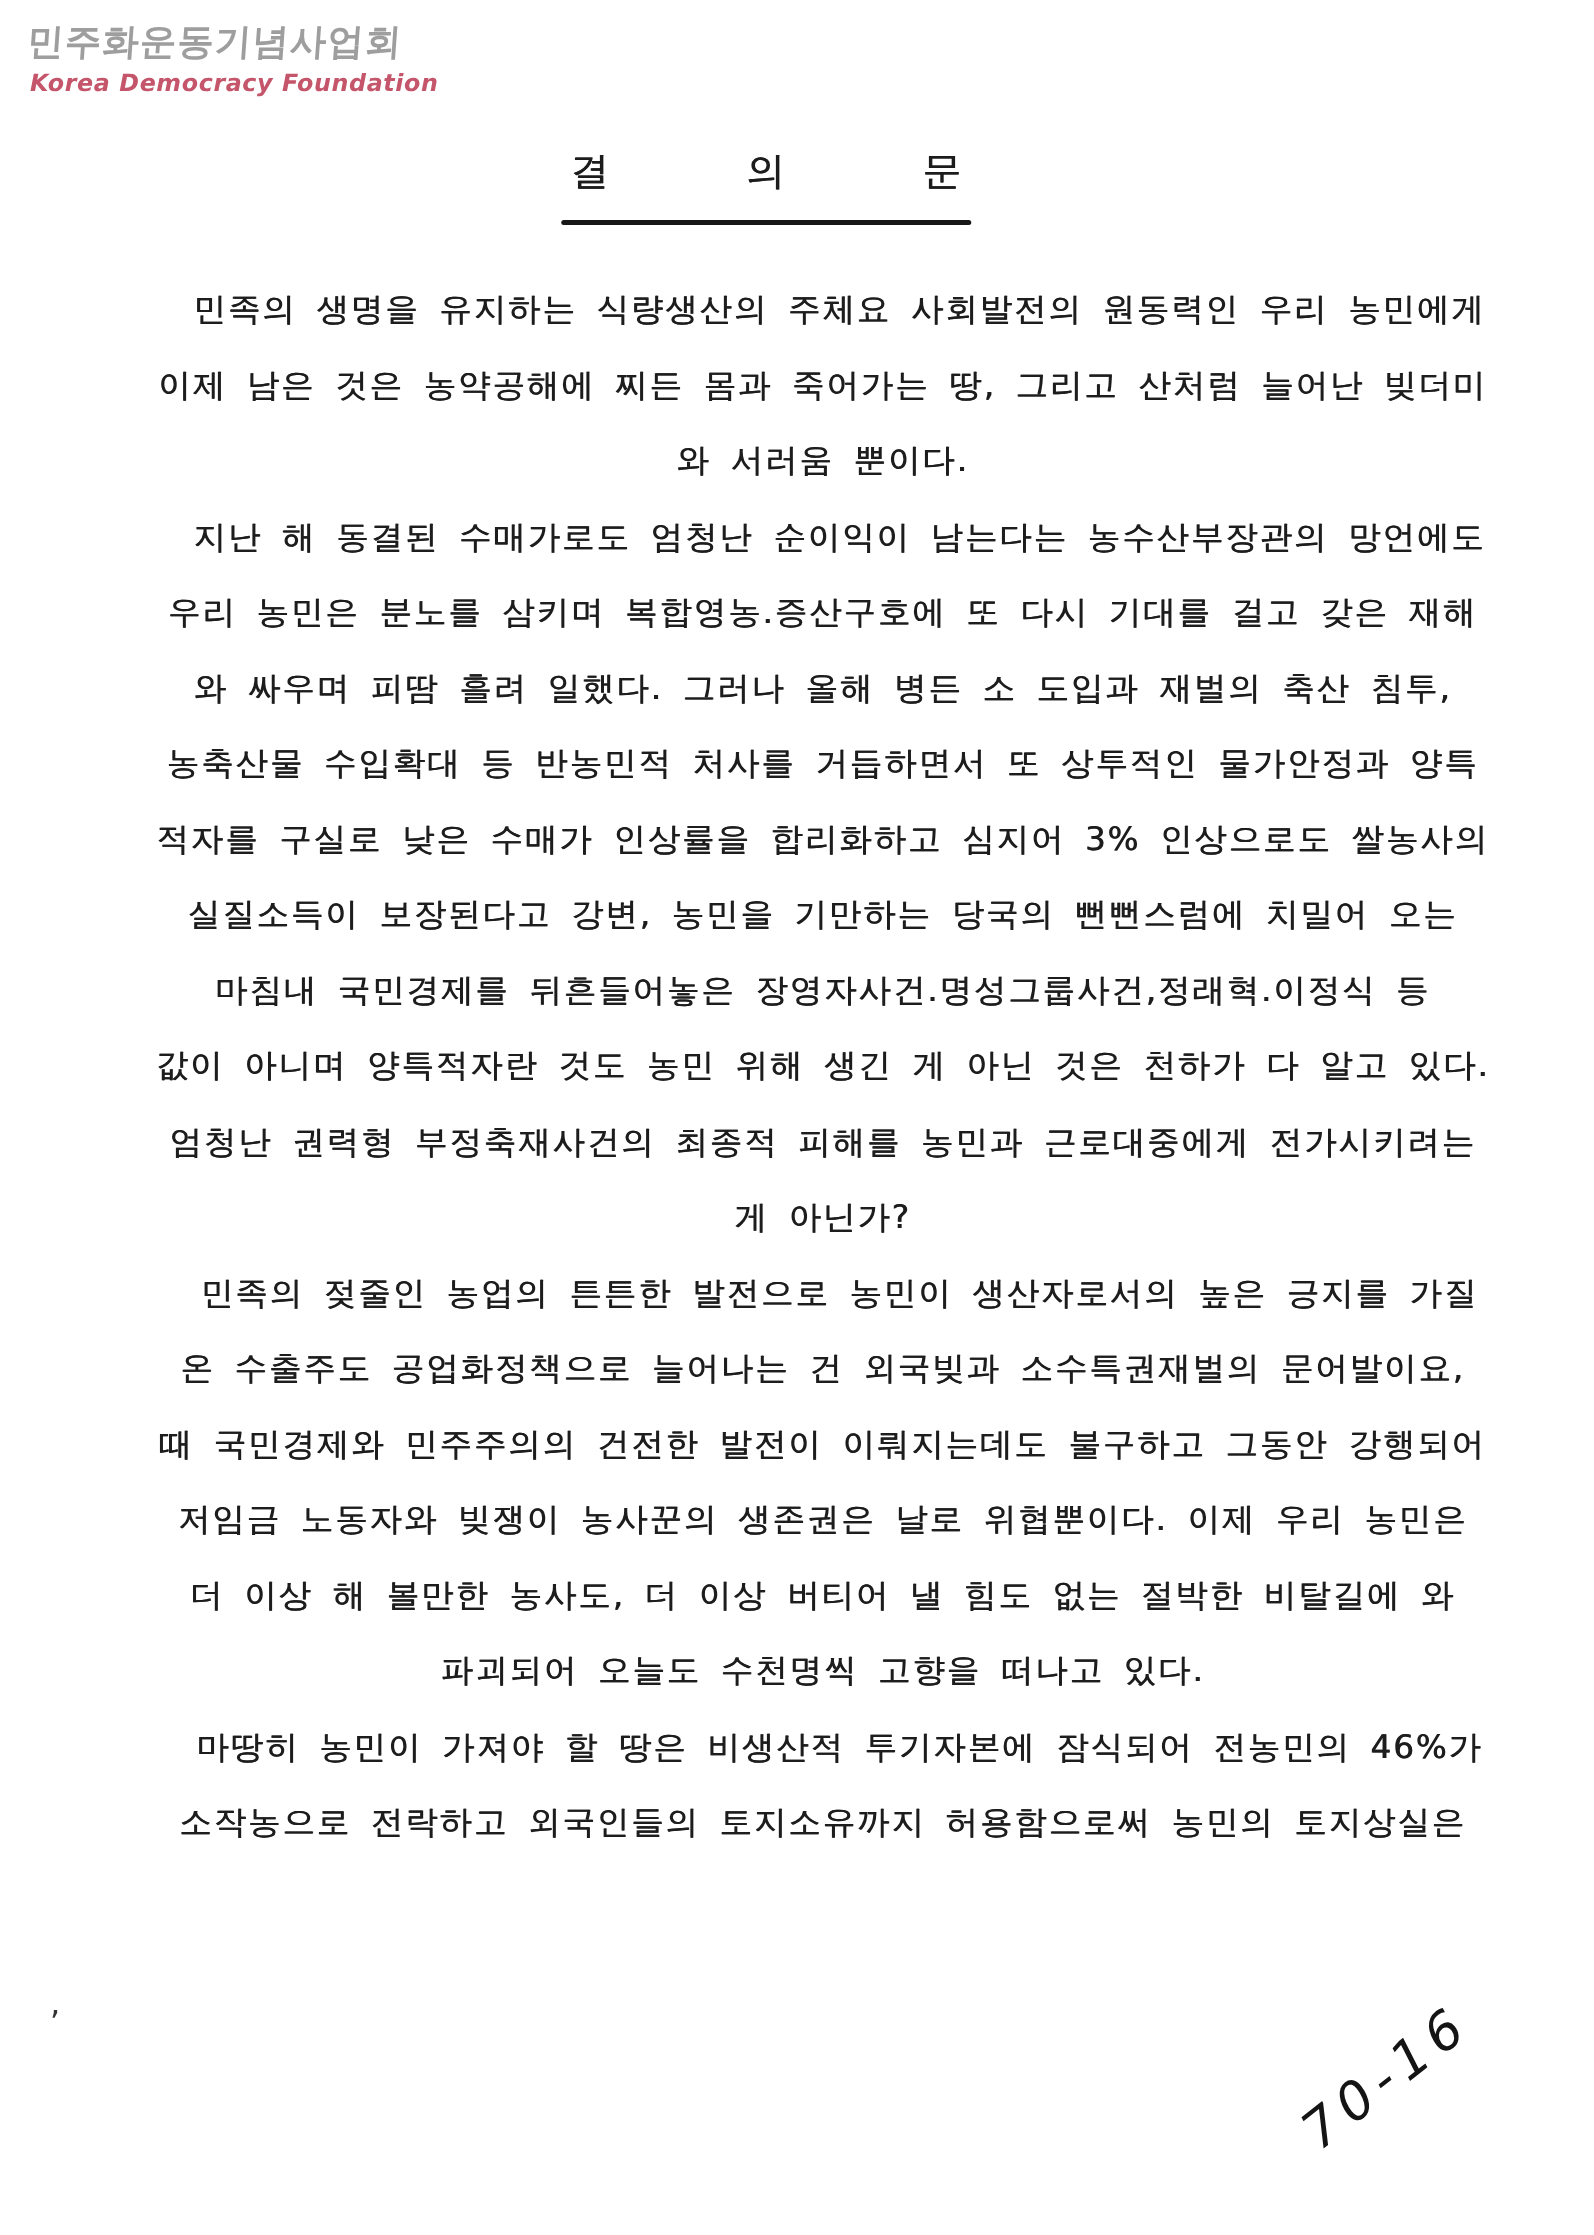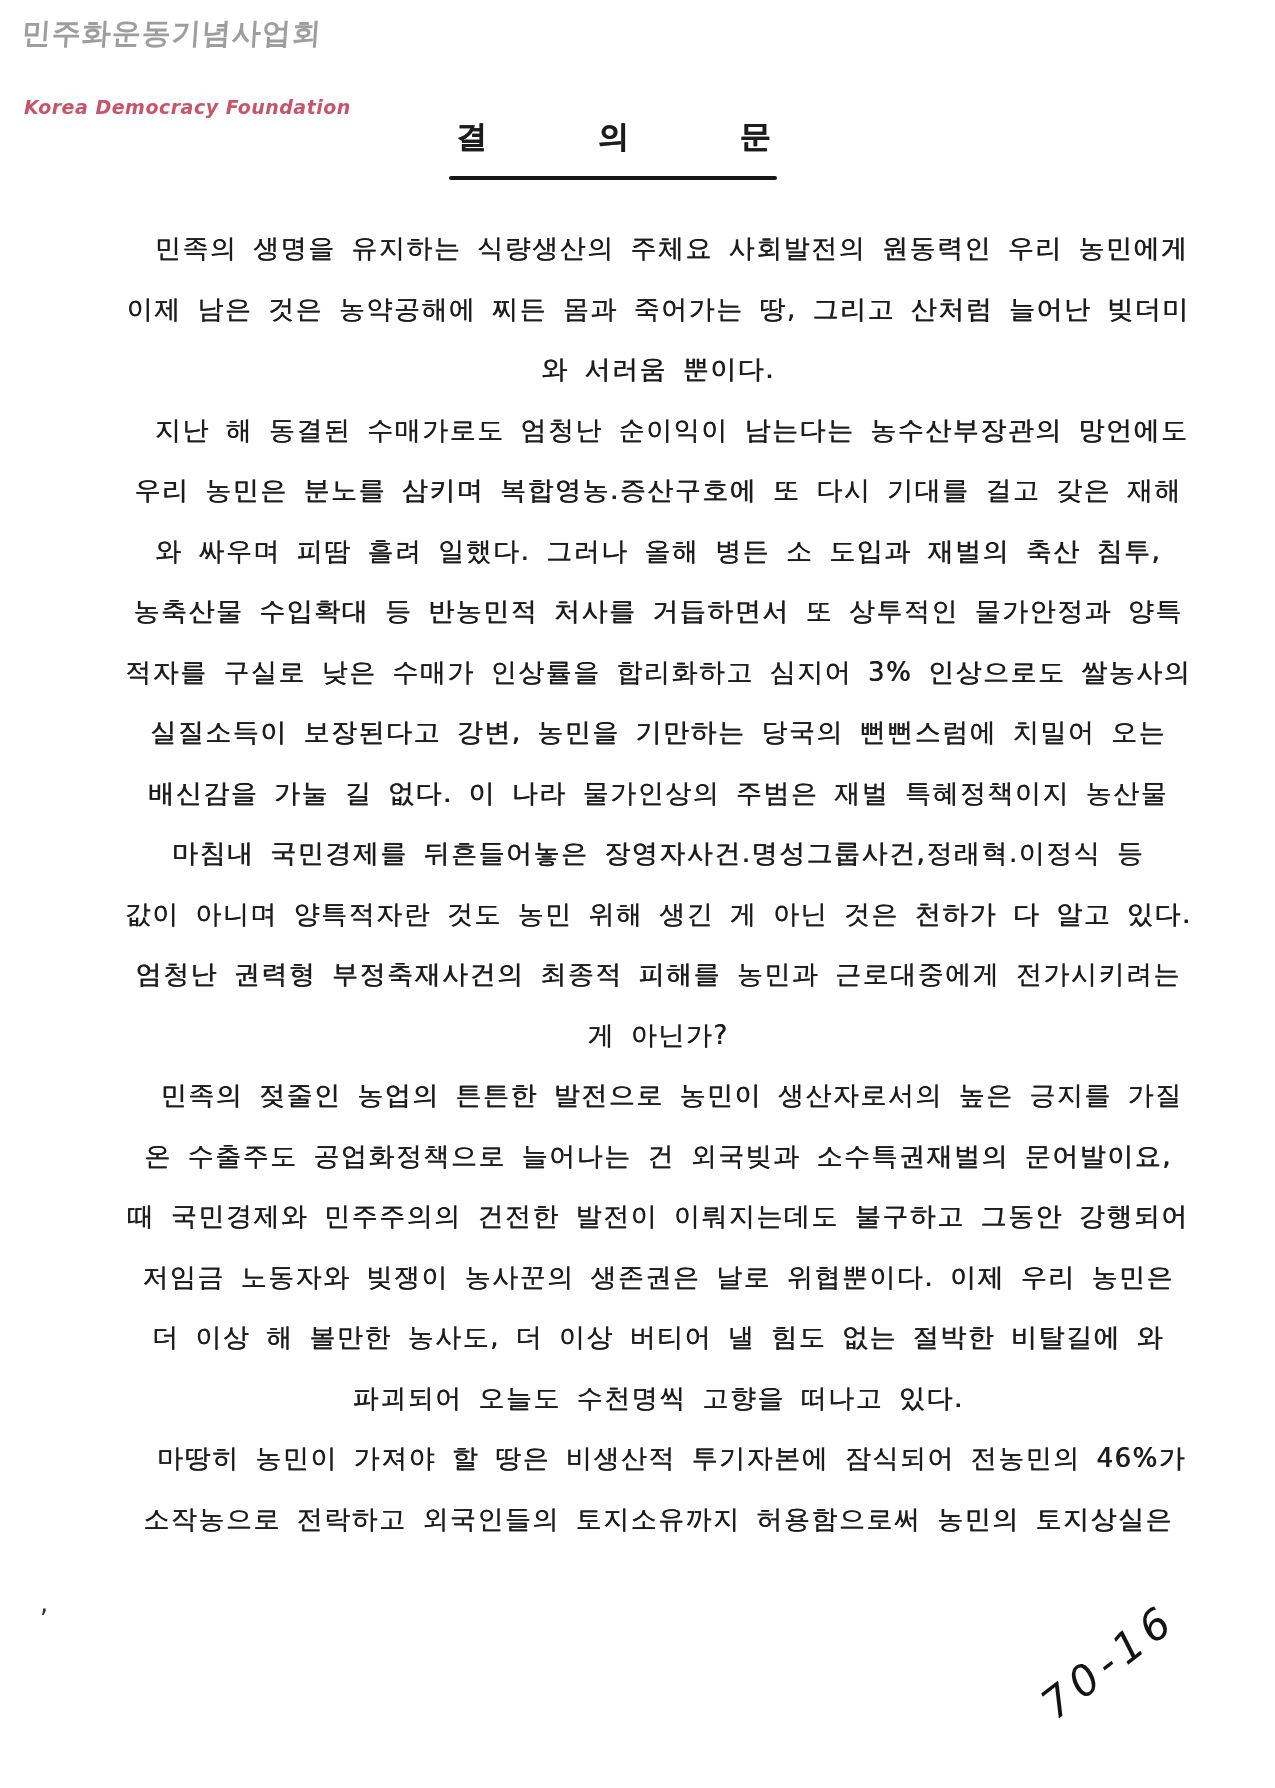--- a/index.html
+++ b/index.html
@@ -19,26 +19,25 @@
     color:#9e9e9e;
     transform:skewX(-4deg);
     white-space:nowrap;
   }
   .logo-en{
     position:absolute;left:24px;top:56px;
     font-size:19px;font-weight:bold;font-style:italic;
     letter-spacing:0.5px;
     color:#c4556a;
     white-space:nowrap;
-    margin-top:40px;
   }
   
   .doc-title{
     position:absolute;left:456px;top:116px;
-    font-size:31px;font-weight:bold;
+    font-size:31px;font-weight:normal;
     color:#1c1c1c;
     white-space:pre;
     word-spacing:96px;
     letter-spacing:2px;
     text-shadow:0.6px 0 0 #1c1c1c;
   }
   .title-underline{
     position:absolute;left:449px;top:176px;
     width:328px;height:4px;
     background:#171717;
@@ -89,21 +88,20 @@
   <div class="doc-body">
     <div class="doc-line indent">민족의 생명을 유지하는 식량생산의 주체요 사회발전의 원동력인 우리 농민에게</div>
     <div class="doc-line">이제 남은 것은 농약공해에 찌든 몸과 죽어가는 땅, 그리고 산처럼 늘어난 빚더미</div>
     <div class="doc-line">와 서러움 뿐이다.</div>
     <div class="doc-line indent">지난 해 동결된 수매가로도 엄청난 순이익이 남는다는 농수산부장관의 망언에도</div>
     <div class="doc-line">우리 농민은 분노를 삼키며 복합영농.증산구호에 또 다시 기대를 걸고 갖은 재해</div>
     <div class="doc-line">와 싸우며 피땀 흘려 일했다.  그러나 올해 병든 소 도입과 재벌의 축산 침투,</div>
     <div class="doc-line">농축산물 수입확대 등 반농민적 처사를 거듭하면서 또 상투적인 물가안정과 양특</div>
     <div class="doc-line">적자를 구실로 낮은 수매가 인상률을 합리화하고 심지어 3% 인상으로도 쌀농사의</div>
     <div class="doc-line">실질소득이 보장된다고 강변, 농민을 기만하는 당국의 뻔뻔스럼에 치밀어 오는</div>
-    <div class="doc-line">배신감을 가눌 길 없다.  이 나라 물가인상의 주범은 재벌 특혜정책이지 농산물</div>
     <div class="doc-line">마침내 국민경제를 뒤흔들어놓은 장영자사건.명성그룹사건,정래혁.이정식 등</div>
     <div class="doc-line">값이 아니며 양특적자란 것도 농민 위해 생긴 게 아닌 것은 천하가 다 알고 있다.</div>
     <div class="doc-line">엄청난 권력형 부정축재사건의 최종적 피해를 농민과 근로대중에게 전가시키려는</div>
     <div class="doc-line">게 아닌가?</div>
     <div class="doc-line indent">민족의 젖줄인 농업의 튼튼한 발전으로 농민이 생산자로서의 높은 긍지를 가질</div>
     <div class="doc-line">온 수출주도 공업화정책으로 늘어나는 건 외국빚과 소수특권재벌의 문어발이요,</div>
     <div class="doc-line">때 국민경제와 민주주의의 건전한 발전이 이뤄지는데도 불구하고 그동안 강행되어</div>
     <div class="doc-line">저임금 노동자와 빚쟁이 농사꾼의 생존권은 날로 위협뿐이다.  이제 우리 농민은</div>
     <div class="doc-line">더 이상 해 볼만한 농사도, 더 이상 버티어 낼 힘도 없는 절박한 비탈길에 와</div>
     <div class="doc-line">파괴되어 오늘도 수천명씩 고향을 떠나고 있다.</div>

